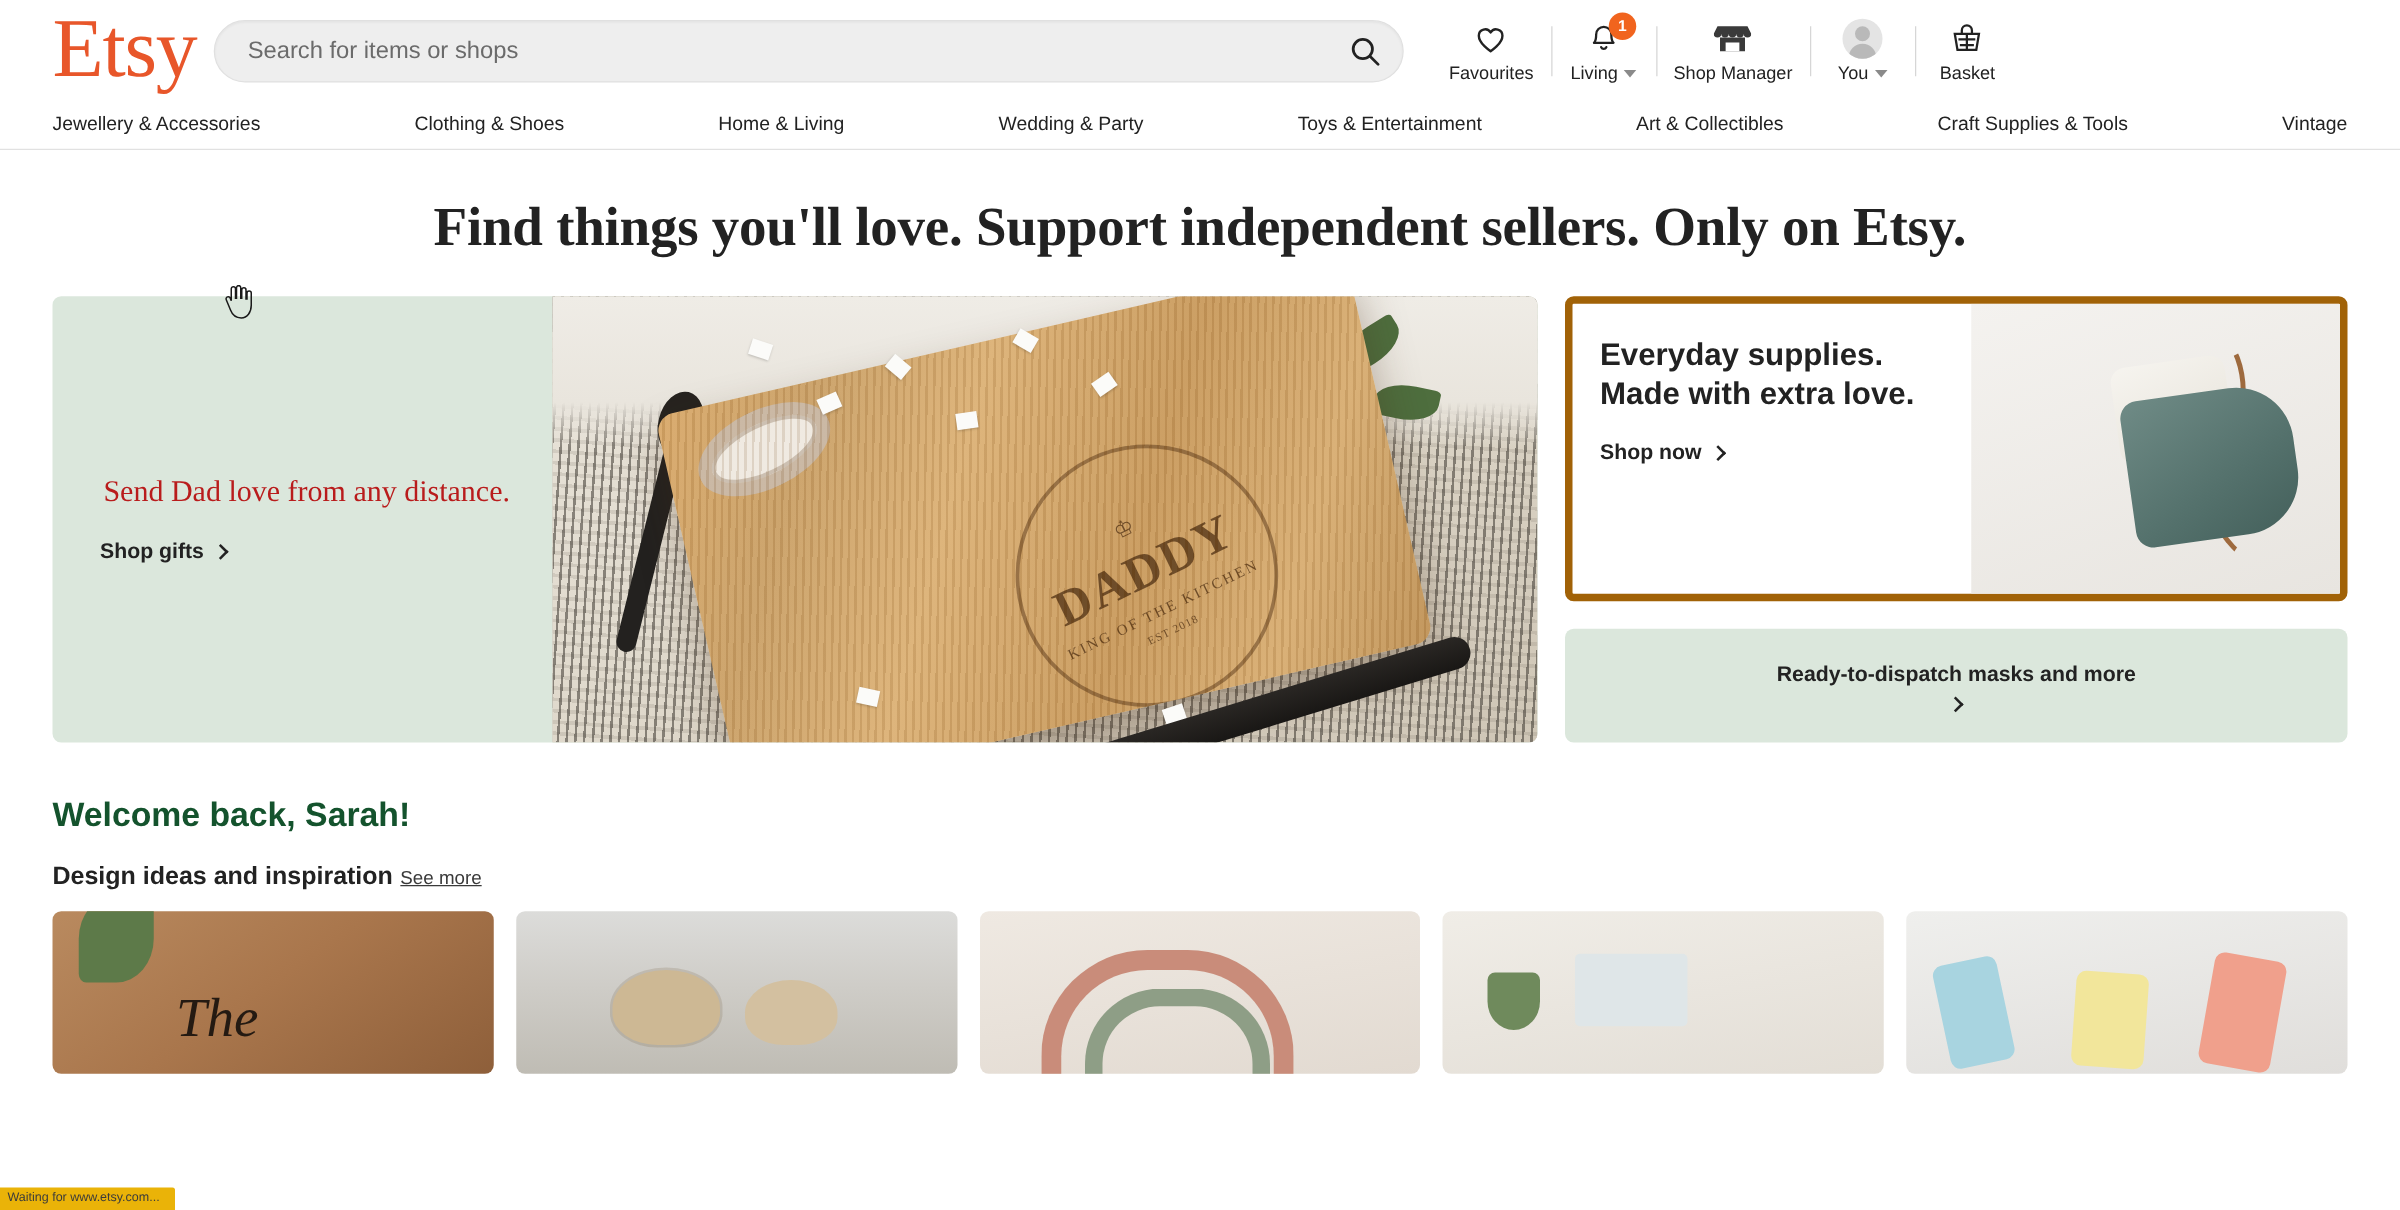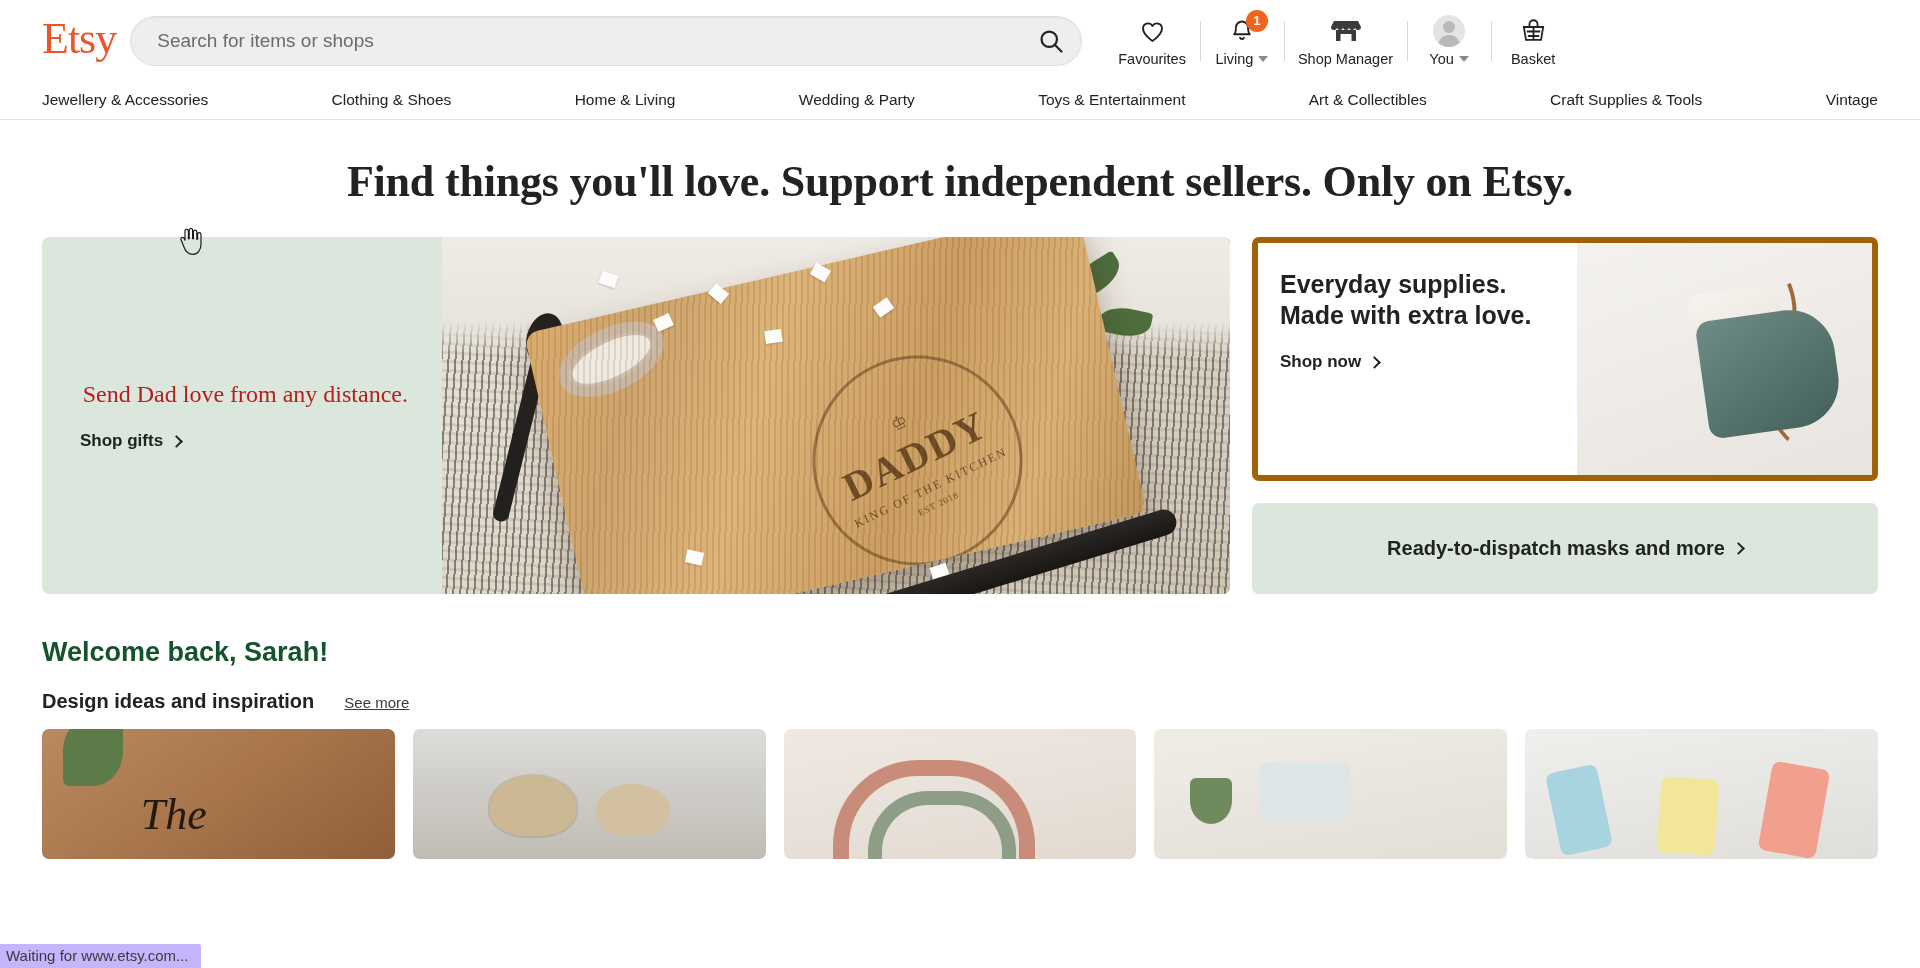--- a/index.html
+++ b/index.html
@@ -13,21 +13,21 @@
   
   .header {
     height: 82px;
     display: flex;
     align-items: center;
     padding: 0 22px 0 42px;
     background: #fff;
   }
   .logo {
     font-family: "Liberation Serif", serif;
-    font-size: 44px;
+    font-size: 67px;
     line-height: 1;
     color: #e8562a;
     letter-spacing: -1px;
     margin-right: 14px;
     margin-top: -4px;
     font-weight: 400;
     cursor: pointer;
   }
   .search-wrap {
     flex: 1;
@@ -398,39 +398,40 @@
   .card-ready {
     flex: 1;
     background: #dbe7dc;
     border-radius: 7px;
     display: flex;
     align-items: center;
     justify-content: center;
     cursor: pointer;
   }
   .ready-link {
-    font-size: 20px;
+    font-size: 17px;
     font-weight: bold;
     color: #222;
     display: flex;
     align-items: center;
     gap: 9px;
+    flex-direction: column;
   }
 
   
   .welcome {
     font-size: 27px;
     font-weight: bold;
     color: #14532d;
     padding: 43px 42px 0;
   }
   .section-head {
     display: flex;
     align-items: baseline;
-    gap: 30px;
+    gap: 6px;
     padding: 22px 42px 0;
   }
   .section-title {
     font-size: 20px;
     font-weight: bold;
     color: #222;
   }
   .see-more {
     font-size: 15px;
     color: #3a3a3a;
@@ -526,23 +527,23 @@
     right: 8px; top: 6px;
     font-size: 11px;
     color: rgba(255,255,255,0.92);
     font-weight: bold;
   }
 
   
   .statusbar {
     position: absolute;
     left: 0; bottom: 0;
-    background: #c4b5fd;
+    background: #eab308;
     color: #3b3b3b;
-    font-size: 15px;
+    font-size: 10px;
     padding: 3px 12px 4px 6px;
     border-top-right-radius: 2px;
     z-index: 50;
     white-space: nowrap;
   }
   .cursor-hand {
     position: absolute;
     left: 178px; top: 228px;
     z-index: 60;
     pointer-events: none;

